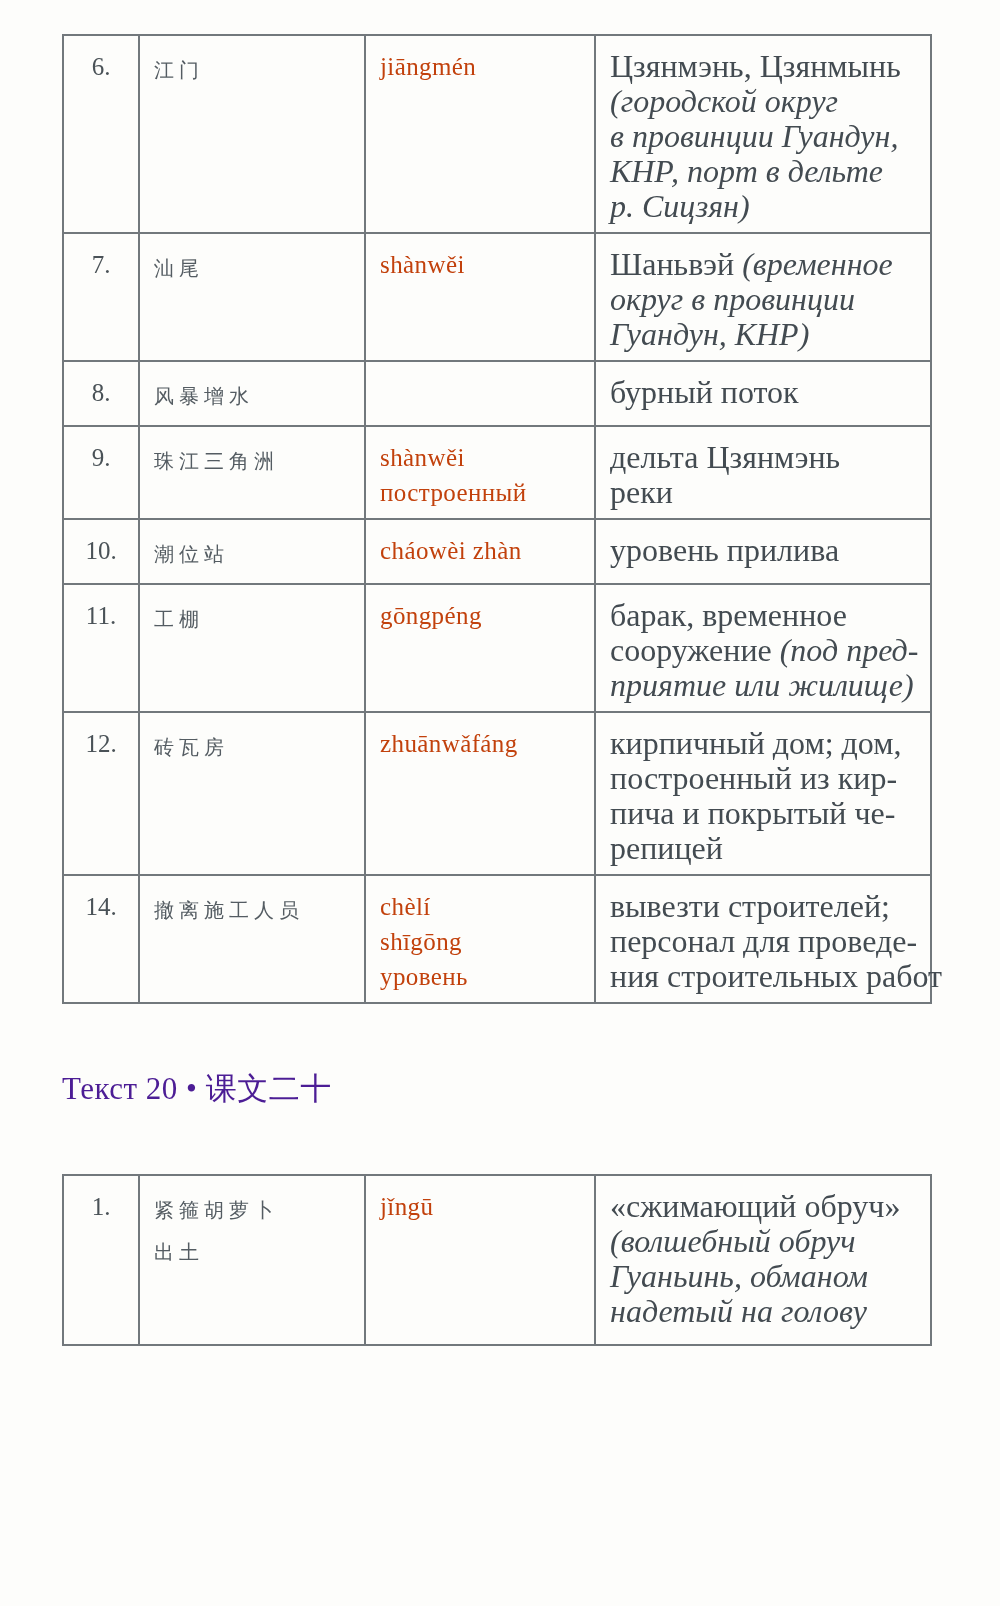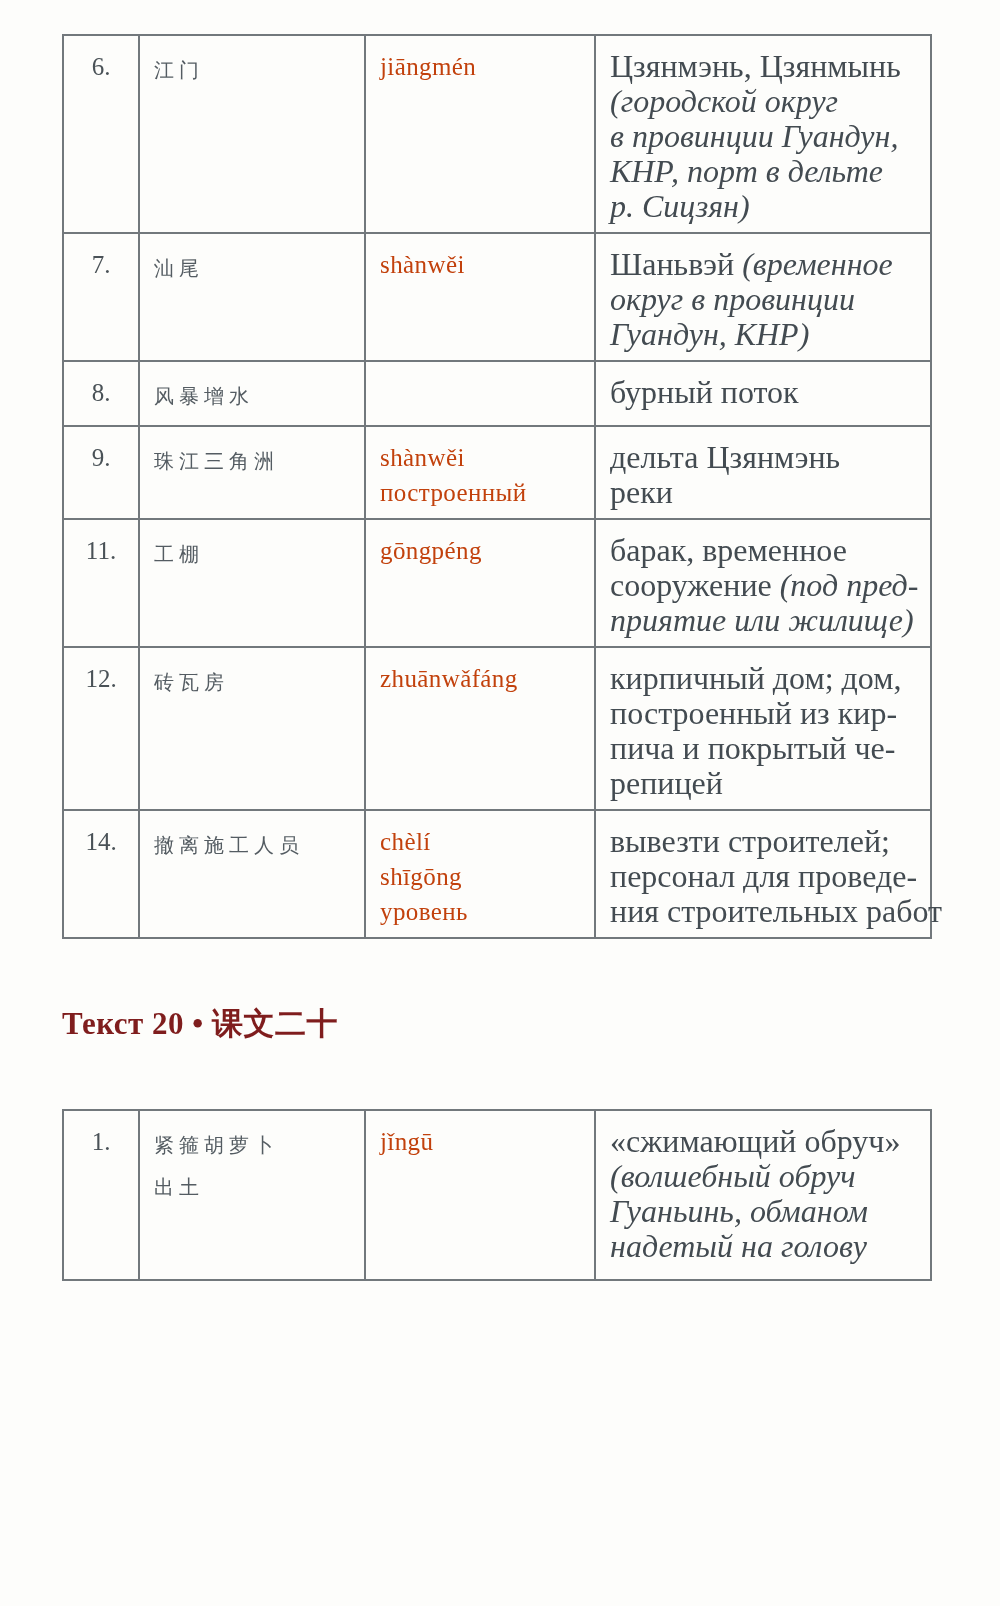--- a/index.html
+++ b/index.html
@@ -45,21 +45,21 @@
   td.zh { font-size:20px; color:#545c62; letter-spacing:5px; }
   td.zh .line{line-height:42px;}
   td.py { font-size:25px; color:#c2410c; letter-spacing:.4px;}
   td.ru { font-size:32px; color:#434b51; }
   .line{line-height:35px;white-space:nowrap;}
   td.zh .line{white-space:normal;}
   .it{font-style:italic;}
   
   .section-heading{
     margin:64px 0 0 62px;
-    font-size:31px;font-weight:bold;color:#7f1d1d;
+    font-size:31px;font-weight:normal;color:#4c1d95;
     letter-spacing:.5px;
   }
   table.vocab-2{margin-top:64px;}
   table.vocab-2 td{min-height:160px;}
   table.vocab-2 tr{height:170px;}
 </style>
 </head>
 <body>
 
 <div class="page">
@@ -130,20 +130,34 @@
             <div class="line"><span>shànwěi</span></div>
             <div class="line"><span>построенный</span></div>
           </td>
           <td class="ru">
             <div class="line"><span>дельта Цзянмэнь</span></div>
             <div class="line"><span>реки</span></div>
           </td>
         </tr>
         <tr>
           <td class="num">
+            <div class="line"><span>10.</span></div>
+          </td>
+          <td class="zh">
+            <div class="line"><span>潮位站</span></div>
+          </td>
+          <td class="py">
+            <div class="line"><span>cháowèi zhàn</span></div>
+          </td>
+          <td class="ru">
+            <div class="line"><span>уровень прилива</span></div>
+          </td>
+        </tr>
+        <tr>
+          <td class="num">
             <div class="line"><span>11.</span></div>
           </td>
           <td class="zh">
             <div class="line"><span>工棚</span></div>
           </td>
           <td class="py">
             <div class="line"><span>gōngpéng</span></div>
           </td>
           <td class="ru">
             <div class="line"><span>барак, временное</span></div>

